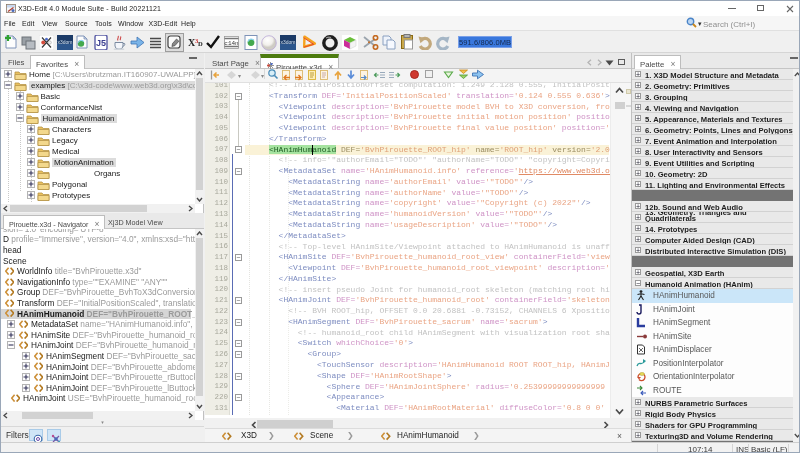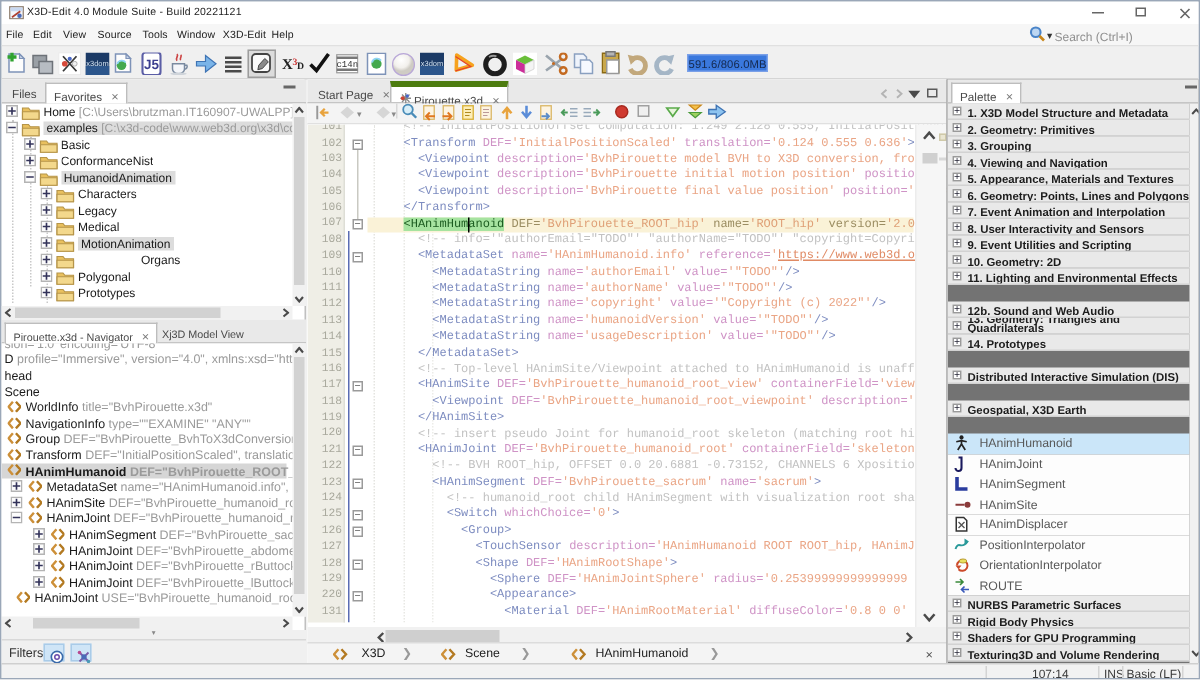--- a/index.html
+++ b/index.html
@@ -756,27 +756,35 @@
           <span class="ct">12b. Sound and Web Audio</span>
         </div>
 <div class="cat" style="top:211.0px;line-height:5.6px">
           <span class="pl">+</span>
           <span class="ct" style="top:-2px">13. Geometry: Triangles and<br>Quadrilaterals</span>
         </div>
 <div class="cat" style="top:222.0px">
           <span class="pl">+</span>
           <span class="ct">14. Prototypes</span>
         </div>
+<div class="cat" style="top:233.0px">
+          <span class="pl">+</span>
+          <span class="ct">Computer Aided Design (CAD)</span>
+        </div>
 <div class="cat" style="top:244.0px">
           <span class="pl">+</span>
           <span class="ct">Distributed Interactive Simulation (DIS)</span>
         </div>
 <div class="cat" style="top:266.0px">
           <span class="pl">+</span>
           <span class="ct">Geospatial, X3D Earth</span>
+        </div>
+<div class="cat" style="top:277.0px">
+          <span class="pl">−</span>
+          <span class="ct">Humanoid Animation (HAnim)</span>
         </div>
 <div class="pit" style="top:288.0px;background:#cbe6f9;">
           <i class="abs" style="left:4px;top:1px;font-style:normal"><svg width="10" height="11" viewBox="0 0 10 11">
               <circle cx="5" cy="1.6" r="1.4" fill="#222"></circle>
               <path d="M5 3 v3 M1.5 4.5 L5 3.8 L8.5 4.5 M5 6 L2.5 10 M5 6 L7.5 10" stroke="#222" stroke-width="1.1" fill="none"></path>
             </svg></i>
           <span>HAnimHumanoid</span>
         </div>
 <div class="pit" style="top:301.5px;">
           <i class="abs" style="left:4px;top:1px;font-style:normal"><svg width="10" height="11" viewBox="0 0 10 11">

